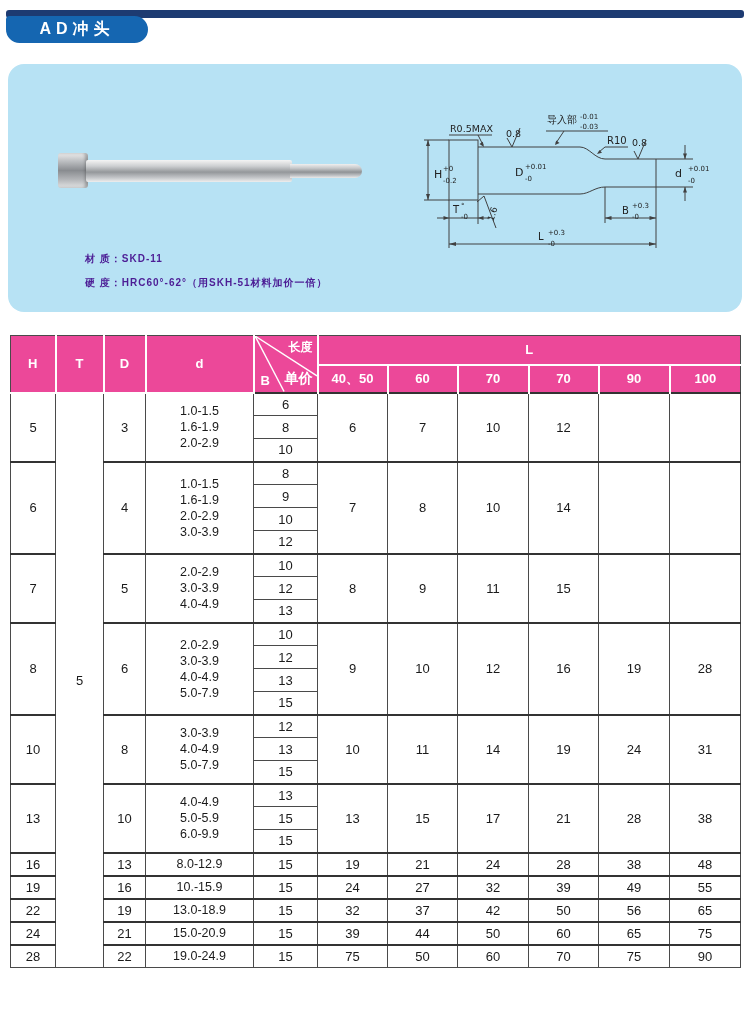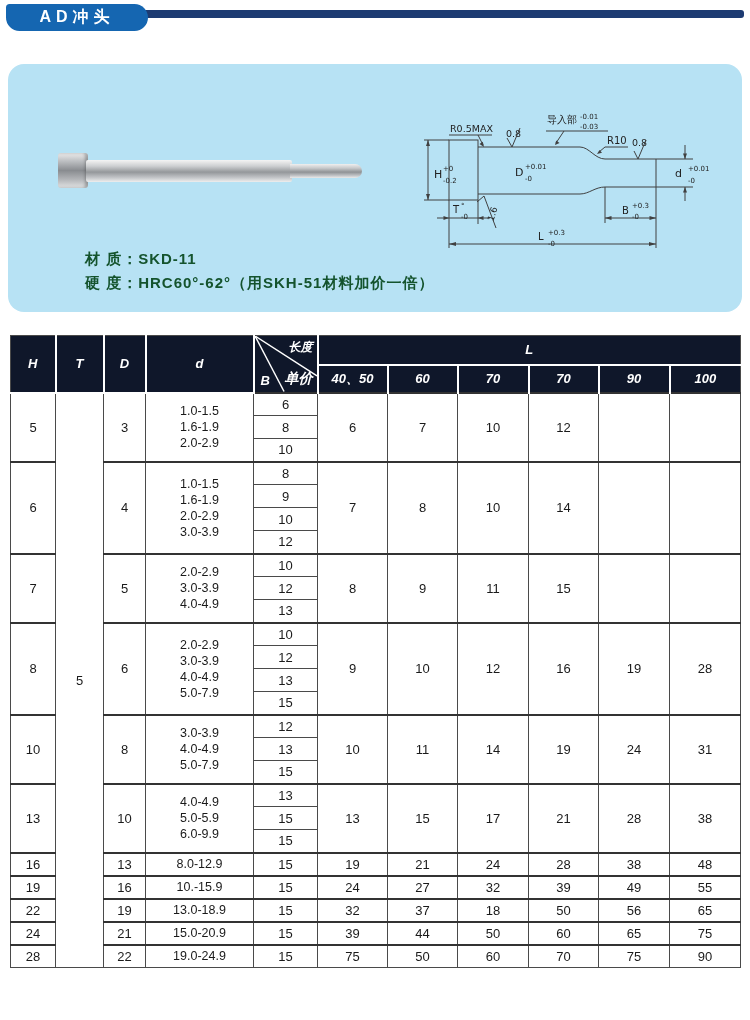--- a/index.html
+++ b/index.html
@@ -1,53 +1,53 @@
 <!DOCTYPE html>
 <html><head>
 <meta charset="utf-8">
 <style>
   html,body{margin:0;padding:0;background:#fff;}
   #page{position:relative;width:750px;height:1020px;background:#ffffff;overflow:hidden;
         font-family:"Liberation Sans","DejaVu Sans",sans-serif;color:#1a1a1a;}
 
   
   .top-bar{position:absolute;left:6px;top:10px;width:738px;height:8px;background:#1d3b72;border-radius:3px;}
-  .title-tab{position:absolute;left:6px;top:4px;width:142px;height:27px;background:#1566b1;
+  .title-tab{position:absolute;left:6px;top:16px;width:142px;height:27px;background:#1566b1;
              border-radius:4px 15px 15px 15px;display:flex;align-items:center;justify-content:center;
              color:#fff;font-weight:bold;font-size:16px;letter-spacing:5px;z-index:2;}
 
   
   .info-panel{position:absolute;left:8px;top:64px;width:734px;height:248px;background:#b7e2f4;border-radius:16px;}
 
   
   .punch-head{position:absolute;left:58px;top:153px;width:30px;height:35px;border-radius:3px;
     background:linear-gradient(180deg,#ececec 0%,#bfc1c4 22%,#898c90 50%,#b4b6b9 76%,#e2e3e4 100%);
     box-shadow:inset -3px 0 3px rgba(0,0,0,.25);}
   .punch-body{position:absolute;left:86px;top:160px;width:206px;height:22px;border-radius:2px;
     background:linear-gradient(180deg,#f4f4f4 0%,#cdcfd1 28%,#94979a 55%,#c3c5c8 80%,#eeeeee 100%);}
   .punch-tip{position:absolute;left:290px;top:164px;width:72px;height:14px;border-radius:0 7px 7px 0;
     background:linear-gradient(180deg,#efefef 0%,#c6c8ca 30%,#8f9295 58%,#c0c2c5 82%,#ebebeb 100%);}
 
   
-  .info-text{position:absolute;left:85px;top:247px;font-size:15px;font-weight:bold;line-height:24px;
-             color:#14532d;letter-spacing:1px;}
+  .info-text{position:absolute;left:85px;top:247px;font-size:10px;font-weight:bold;line-height:24px;
+             color:#4c1d95;letter-spacing:1px;}
 
   
   .drawing{position:absolute;left:398px;top:92px;}
   .drawing text{fill:#222;stroke:none;font-family:"DejaVu Sans","Liberation Sans",sans-serif;}
   .drawing .ln{stroke:#404040;stroke-width:1;fill:none;}
   .drawing .ah{fill:#404040;stroke:none;}
   .t-main{font-size:11px;}
   .t-lab{font-size:10px;}
   .t-tol{font-size:7px;}
 
   
   table.spec{position:absolute;left:10px;top:335px;width:730px;border-collapse:collapse;table-layout:fixed;
              font-size:13px;text-align:center;border:1px solid #4a4a4a;}
-  table.spec thead th{background:#0f172a;color:#fff;font-weight:bold;border:2px solid #fff;padding:0;font-style:italic;}
+  table.spec thead th{background:#ec4899;color:#fff;font-weight:bold;border:2px solid #fff;padding:0;}
   table.spec thead tr.hr1{height:29px;}
   table.spec thead tr.hr2{height:28px;font-size:13px;text-align:center;}
   table.spec thead tr.hr2 th,table.spec th.diag{border-bottom:1px solid #4a4a4a;}
   table.spec thead th.first-col{border-left:1px solid #4a4a4a;}
   table.spec thead th.last-col{border-right:1px solid #4a4a4a;}
   table.spec thead tr.hr1 th{border-top:1px solid #4a4a4a;}
   table.spec td{border:1px solid #4a4a4a;padding:0 2px;background:#fff;}
   table.spec tbody tr{height:23px;}
   tr.group-start td{border-top:2px solid #333;}
   td.col-t{background:#a7daf3;font-size:13px;}
@@ -342,21 +342,21 @@
           <td class="col-l l4">49</td>
           <td class="col-l l5">55</td>
         </tr>
         <tr class="group-start">
           <td class="col-h">22</td>
           <td class="col-d-big">19</td>
           <td class="col-d-small">13.0-18.9</td>
           <td class="col-b">15</td>
           <td class="col-l l0">32</td>
           <td class="col-l l1">37</td>
-          <td class="col-l l2">18</td>
+          <td class="col-l l2">42</td>
           <td class="col-l l3">50</td>
           <td class="col-l l4">56</td>
           <td class="col-l l5">65</td>
         </tr>
         <tr class="group-start">
           <td class="col-h">24</td>
           <td class="col-d-big">21</td>
           <td class="col-d-small">15.0-20.9</td>
           <td class="col-b">15</td>
           <td class="col-l l0">39</td>

